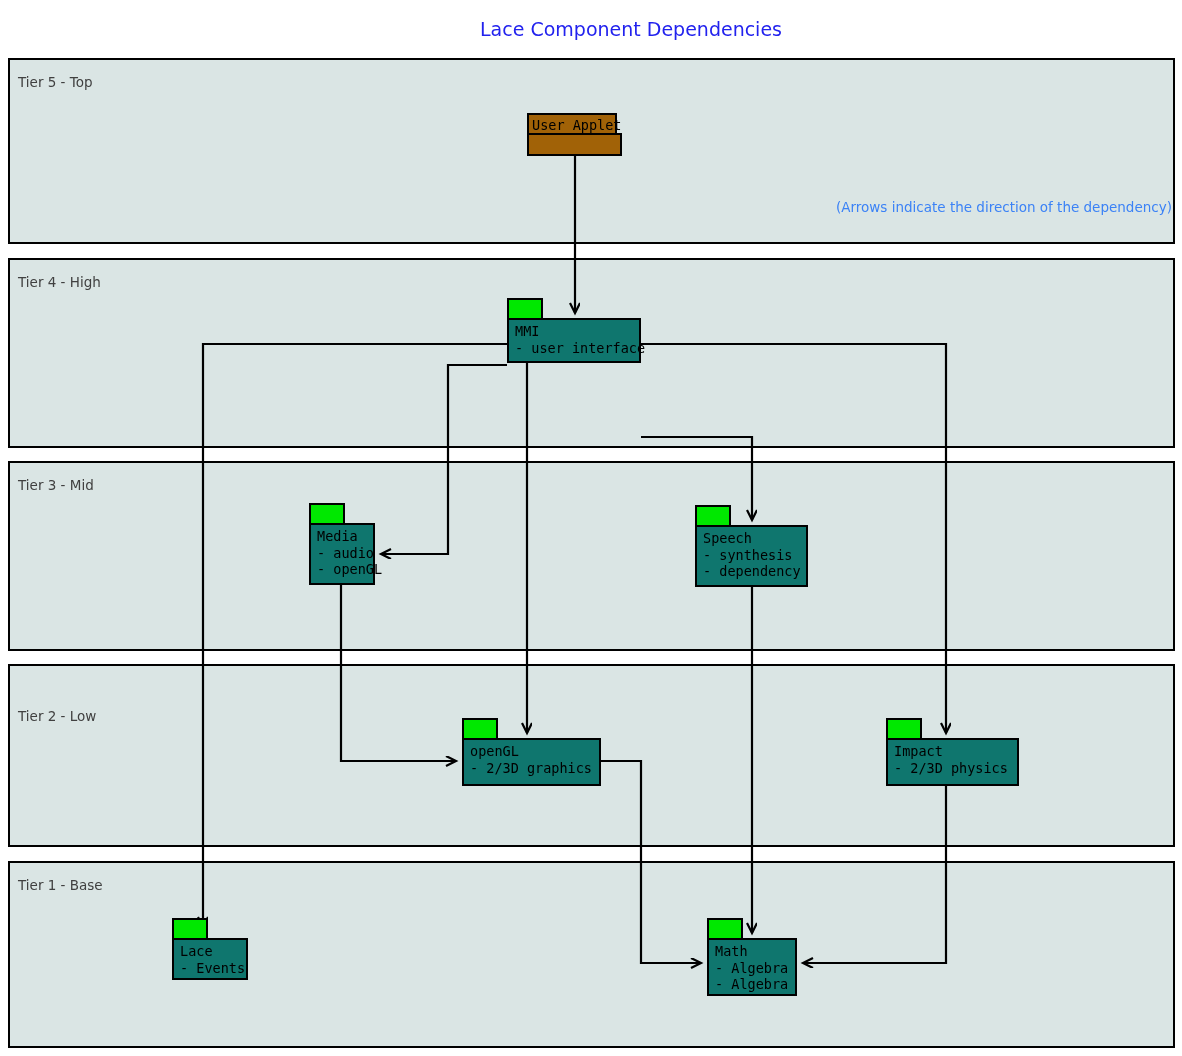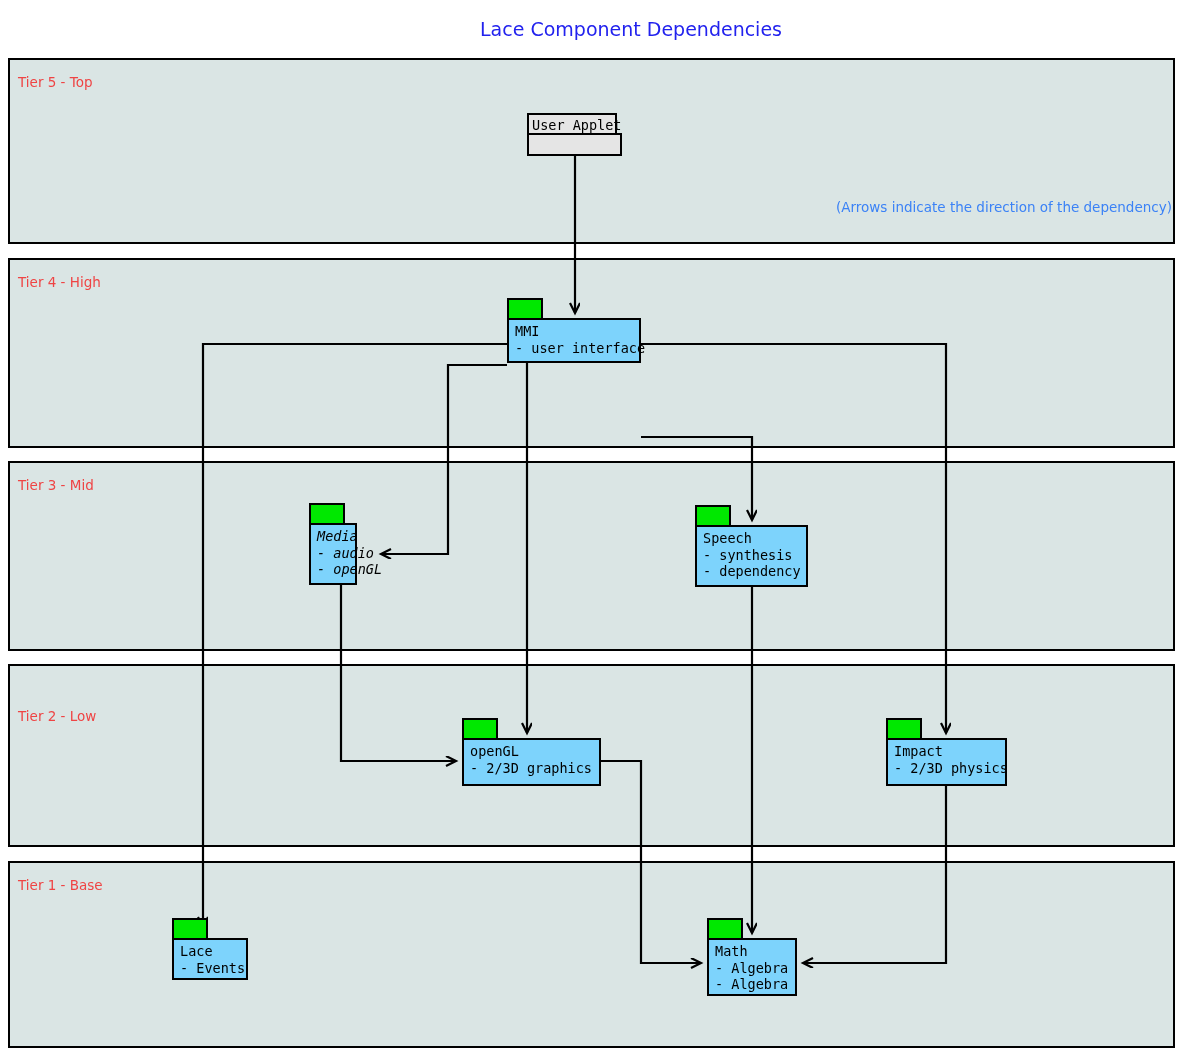--- a/index.html
+++ b/index.html
@@ -4,34 +4,34 @@
 <style>
   html,body{margin:0;padding:0;background:#ffffff;}
   body{width:1182px;height:1056px;position:relative;
        font-family:"DejaVu Sans","Liberation Sans",sans-serif;}
   #stage{position:absolute;left:0;top:0;width:1182px;height:1056px;overflow:hidden;}
 
   .title{position:absolute;left:0;top:18px;width:1182px;text-align:center;
          font-size:19px;color:#2222ee;font-family:"DejaVu Sans","Liberation Sans",sans-serif;padding-left:40px;}
 
   .tier{position:absolute;background:#dae5e4;border:2.5px solid #000;box-sizing:border-box;}
-  .tier-label{position:absolute;font-size:13.5px;color:#ef4444;
+  .tier-label{position:absolute;font-size:13.5px;color:#404040;
               font-family:"DejaVu Sans","Liberation Sans",sans-serif;white-space:nowrap;}
 
   .note{position:absolute;font-size:13.5px;color:#3b82f6;white-space:nowrap;
         font-family:"DejaVu Sans","Liberation Sans",sans-serif;}
 
   
   .pkg{position:absolute;}
   .pkg .tab{position:absolute;left:0;top:0;height:22px;width:36px;
             border:2.5px solid #000;box-sizing:border-box;background:#00e800;}
   .pkg .body{position:absolute;left:0;top:20px;right:0;bottom:0;
-             border:2.5px solid #000;box-sizing:border-box;background:#7dd3fc;
+             border:2.5px solid #000;box-sizing:border-box;background:#0f766e;
              padding:3px 5px 2px 6px;}
-  .pkg.orange .tab,.pkg.orange .body{background:#e5e5e5;}
+  .pkg.orange .tab,.pkg.orange .body{background:#a16207;}
   .pkg .line{font-family:"DejaVu Sans Mono","Liberation Mono",monospace;
              font-size:13.5px;line-height:16.5px;color:#000;white-space:pre;}
 
   
   .pkg.applet .tab{width:90px;height:23px;}
   .pkg.applet .tab .line{padding:2px 0 0 3px;}
 
   svg.wires{position:absolute;left:0;top:0;width:1182px;height:1056px;
             pointer-events:none;overflow:visible;}
   svg.wires path,svg.wires line{stroke:#000;stroke-width:2.2;fill:none;}
@@ -81,21 +81,21 @@
         </div>
         <div class="body"></div>
       </div>
       <div class="pkg" style="left: 507px; top: 298px; width: 134px; height: 65px;">
         <div class="tab"></div>
         <div class="body">
           <div class="line">MMI</div>
           <div class="line">- user interface</div>
         </div>
       </div>
-      <div class="pkg" style="left: 309px; top: 503px; width: 48px; height: 82px; font-style: italic;">
+      <div class="pkg" style="left: 309px; top: 503px; width: 66px; height: 82px;">
         <div class="tab"></div>
         <div class="body">
           <div class="line">Media</div>
           <div class="line">- audio</div>
           <div class="line">- openGL</div>
         </div>
       </div>
       <div class="pkg" style="left: 695px; top: 505px; width: 113px; height: 82px;">
         <div class="tab"></div>
         <div class="body">
@@ -104,21 +104,21 @@
           <div class="line">- dependency</div>
         </div>
       </div>
       <div class="pkg" style="left: 462px; top: 718px; width: 139px; height: 68px;">
         <div class="tab"></div>
         <div class="body">
           <div class="line">openGL</div>
           <div class="line">- 2/3D graphics</div>
         </div>
       </div>
-      <div class="pkg" style="left: 886px; top: 718px; width: 121px; height: 68px;">
+      <div class="pkg" style="left: 886px; top: 718px; width: 121px; height: 68px; padding-left: 12px;">
         <div class="tab"></div>
         <div class="body">
           <div class="line">Impact</div>
           <div class="line">- 2/3D physics</div>
         </div>
       </div>
       <div class="pkg" style="left: 172px; top: 918px; width: 76px; height: 62px;">
         <div class="tab"></div>
         <div class="body">
           <div class="line">Lace</div>

